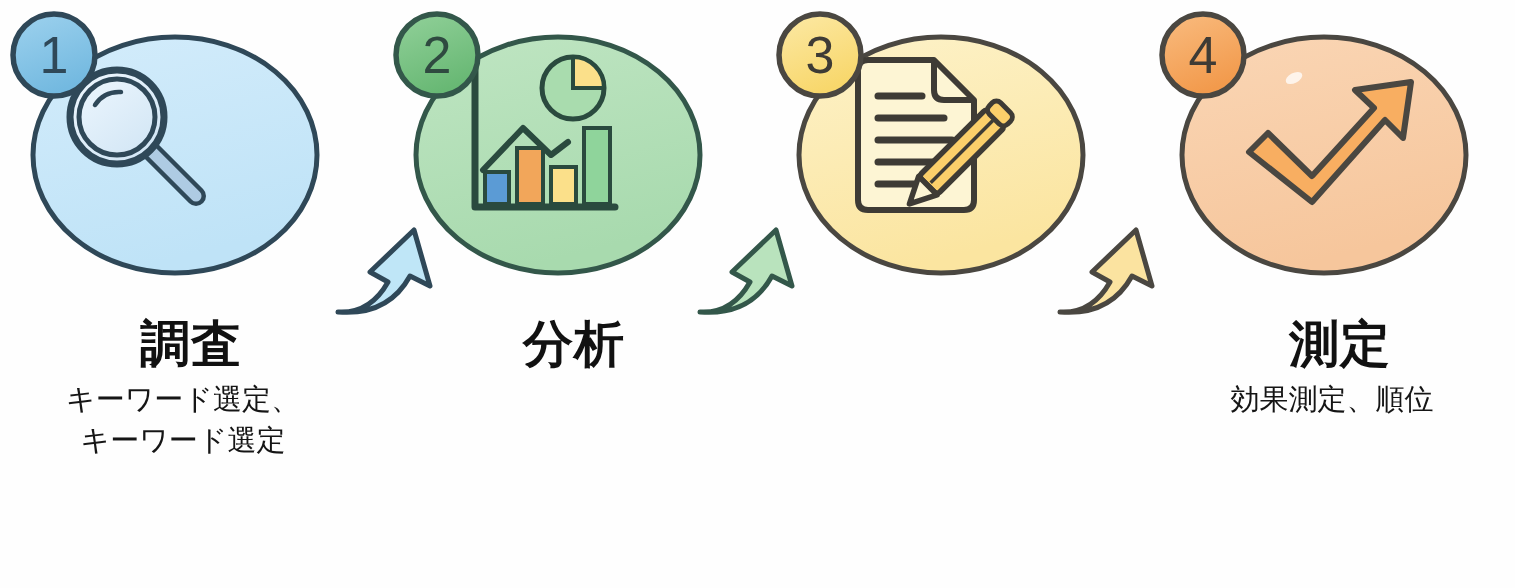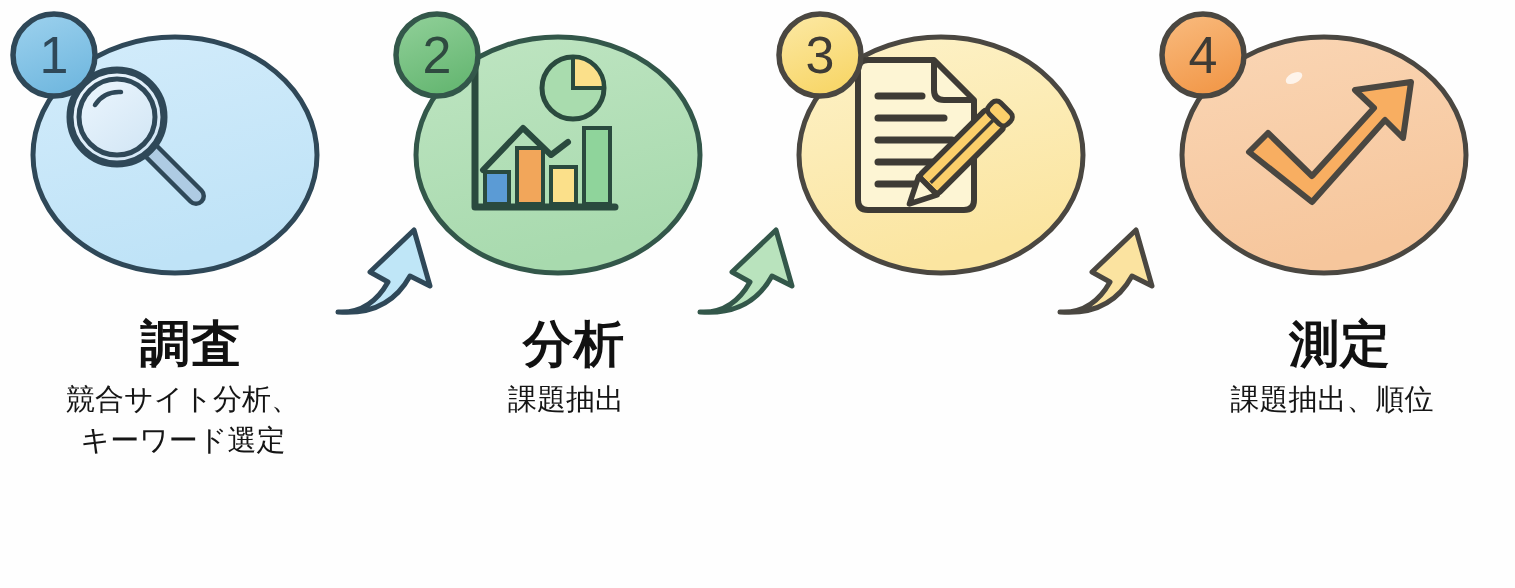--- a/index.html
+++ b/index.html
@@ -123,21 +123,21 @@
 
           <g>
             <circle cx="54" cy="55" r="41" fill="url(#b1)" stroke="#2f4858" stroke-width="5.5"></circle>
             <text x="54" y="73" text-anchor="middle" font-family="'Liberation Sans', sans-serif" font-size="52" fill="#2f4858">1</text>
           </g>
         </svg>
       </div>
       <div class="labels">
         <p class="stage-title">調査</p>
         <p class="stage-desc">
-          <span>競合サイト分析、</span>
+          <span>キーワード選定、</span>
           <span>キーワード選定</span>
         </p>
       </div>
     </div>
 
     <div class="stage">
       <div class="bubble-wrap">
         <svg class="bubble-svg" width="366" height="300" viewBox="0 0 366 300">
           <defs>
             <linearGradient id="g2" x1="0" y1="0" x2="0.3" y2="1">
@@ -166,21 +166,20 @@
           </g>
           <g>
             <circle cx="54" cy="55" r="41" fill="url(#b2)" stroke="#33574a" stroke-width="5.5"></circle>
             <text x="54" y="73" text-anchor="middle" font-family="'Liberation Sans', sans-serif" font-size="52" fill="#2f4a40">2</text>
           </g>
         </svg>
       </div>
       <div class="labels">
         <p class="stage-title">分析</p>
         <p class="stage-desc">
-          <span>課題抽出</span>
         </p>
       </div>
     </div>
 
     <div class="stage">
       <div class="bubble-wrap">
         <svg class="bubble-svg" width="366" height="300" viewBox="0 0 366 300">
           <defs>
             <linearGradient id="g3" x1="0" y1="0" x2="0.3" y2="1">
               <stop offset="0%" stop-color="#fdf2c9"></stop>
@@ -239,21 +238,21 @@
           </g>
           <g>
             <circle cx="54" cy="55" r="41" fill="url(#b4)" stroke="#4a4741" stroke-width="5.5"></circle>
             <text x="54" y="73" text-anchor="middle" font-family="'Liberation Sans', sans-serif" font-size="52" fill="#3e3b35">4</text>
           </g>
         </svg>
       </div>
       <div class="labels">
         <p class="stage-title">測定</p>
         <p class="stage-desc">
-          <span>課題抽出、順位</span>
+          <span>効果測定、順位</span>
         </p>
       </div>
     </div>
 
   </div>
 
   <svg class="connector conn1" viewBox="0 0 120 130">
     <path d="M 8 122 Q 40 124 58 92 L 40 82 L 84 40 L 100 96 L 80 86 Q 58 126 8 122 Z" fill="#bfe6f7" stroke="#2f4858" stroke-width="5" stroke-linejoin="round"></path>
   </svg>
   <svg class="connector conn2" viewBox="0 0 120 130">

